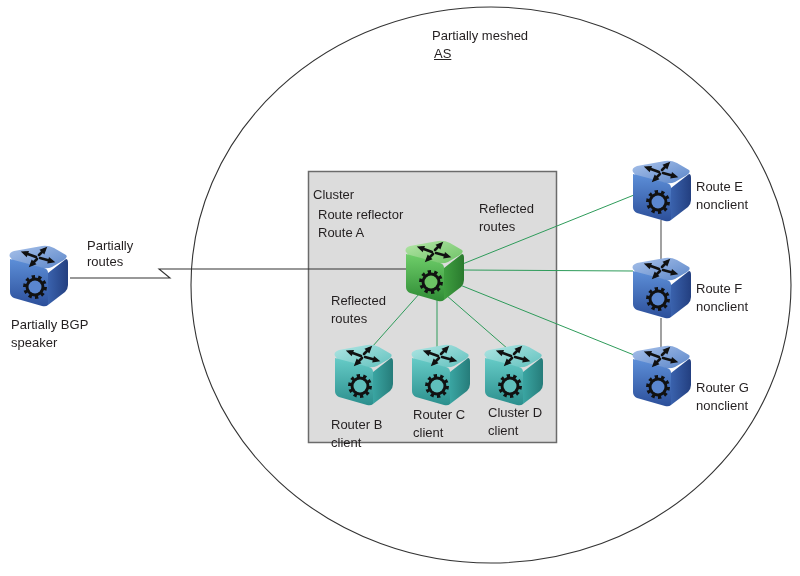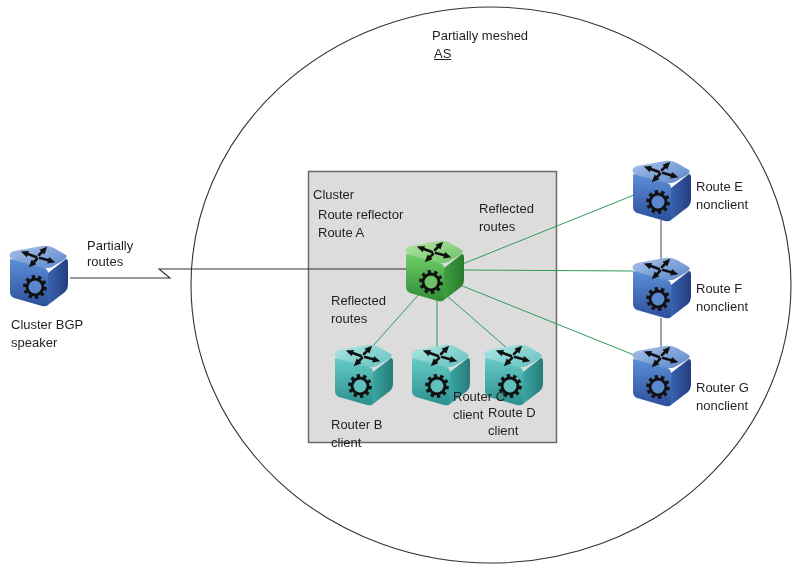--- a/index.html
+++ b/index.html
@@ -239,36 +239,36 @@
     <div>Reflected</div>
     <div>routes</div>
   </div>
 
   <div class="lbl small" style="left:87px; top:238px;">
     <div>Partially</div>
     <div>routes</div>
   </div>
 
   <div class="lbl" style="left:11px; top:316px;">
-    <div>Cluster BGP</div>
+    <div>Partially BGP</div>
     <div>speaker</div>
   </div>
 
   <div class="lbl" style="left:331px; top:416px;">
     <div>Router B</div>
     <div>client</div>
   </div>
 
-  <div class="lbl" style="left:413px; top:388px;margin-left:40px;">
+  <div class="lbl" style="left:413px; top:406px;">
     <div>Router C</div>
     <div>client</div>
   </div>
 
   <div class="lbl" style="left:488px; top:404px;">
-    <div>Route D</div>
+    <div>Cluster D</div>
     <div>client</div>
   </div>
 
   <div class="lbl" style="left:696px; top:178px;">
     <div>Route E</div>
     <div>nonclient</div>
   </div>
 
   <div class="lbl" style="left:696px; top:280px;">
     <div>Route F</div>

